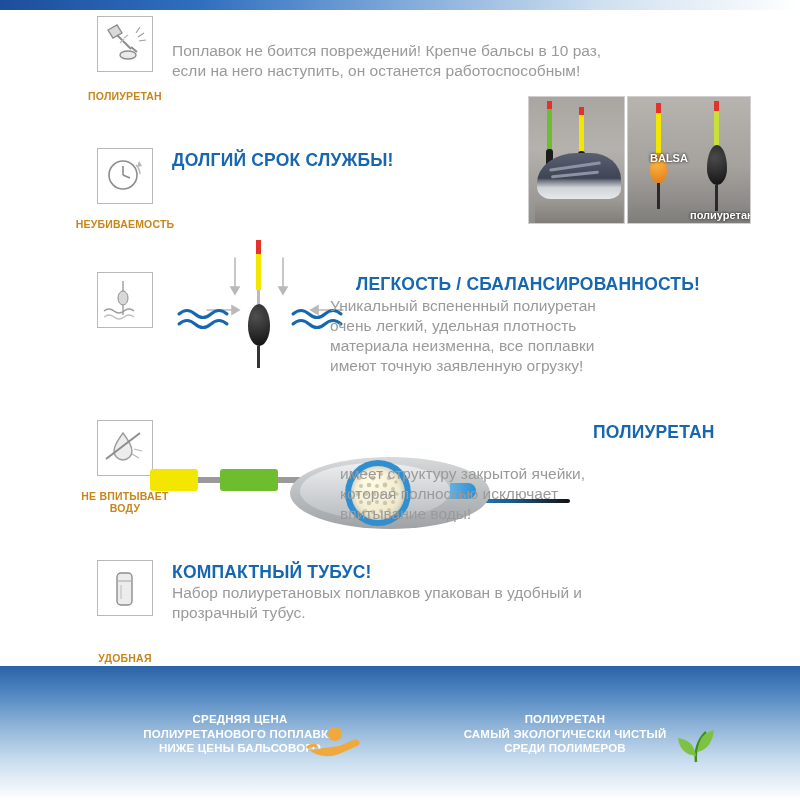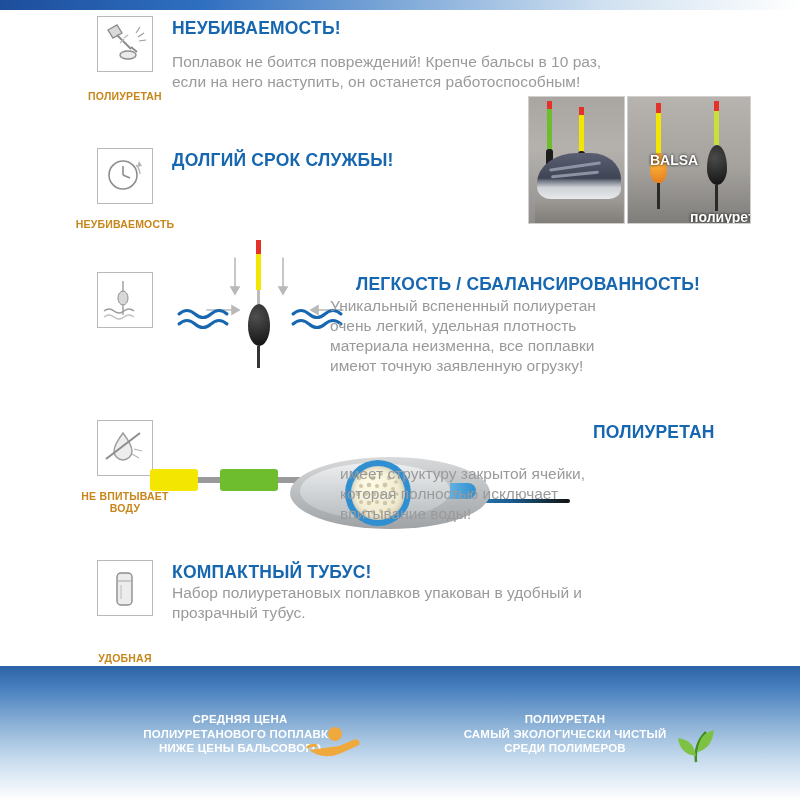--- a/index.html
+++ b/index.html
@@ -43,21 +43,21 @@
 
   
   .bottom-col { position:absolute; color:#fff; font-size:11.5px; font-weight:bold;
                 line-height:14.5px; text-align:center; letter-spacing:.2px; }
 
   
   .photo {
     position:absolute; overflow:hidden; border:1px solid #cfcfcf;
   }
   .photo-label {
-    position:absolute; color:#fff; font-size:14px; font-weight:bold;
+    position:absolute; color:#fff; font-size:11px; font-weight:bold;
     text-shadow:0 0 3px #000;
   }
 
   
   .abs { position:absolute; }
 </style>
 </head>
 <body>
 
 <div class="page">
@@ -72,22 +72,21 @@
         <path d="M33 30 l6 5" stroke-width="2"></path>
         <ellipse cx="30" cy="38" rx="8" ry="4" fill="#eaeaea"></ellipse>
         <path d="M22 26 l4 -4 M26 21 l4 -3" stroke="#bdbdbd"></path>
       </g>
       <g stroke="#9c9c9c" stroke-width="1.2">
         <path d="M40 20 l6 -4 M41 24 l7 -1 M38 16 l4 -6"></path>
       </g>
     </svg>
   </div>
   <div class="icon-cap" style="left:71px; top:90px; white-space:pre-line;">ПОЛИУРЕТАН</div>
-  <div class="feat-title" style="left:172px; top:18px;">НЕУБИВАЕМОСТЬ!</div>
-  <div class="feat-body" style="left:172px; top:52px; width:580px; white-space:pre-line;">Поплавок не боится повреждений! Крепче бальсы в 10 раз,
+  <div class="feat-body" style="left:172px; top:41px; width:580px; white-space:pre-line;">Поплавок не боится повреждений! Крепче бальсы в 10 раз,
 если на него наступить, он останется работоспособным!</div>
 
   <div class="icon-box" style="left:97px; top:148px;">
     <svg width="54" height="54" viewBox="0 0 54 54">
       <circle cx="25" cy="26" r="14" fill="none" stroke="#8d8d8d" stroke-width="1.6"></circle>
       <path d="M25 26 L25 17 M25 26 L32 29" stroke="#8d8d8d" stroke-width="1.6" fill="none"></path>
       <path d="M38 16 a14 14 0 0 1 4 9" fill="none" stroke="#b5b5b5" stroke-width="1.4"></path>
       <path d="M41 12 l3 5 l-5 1 z" fill="#b5b5b5"></path>
     </svg>
   </div>

